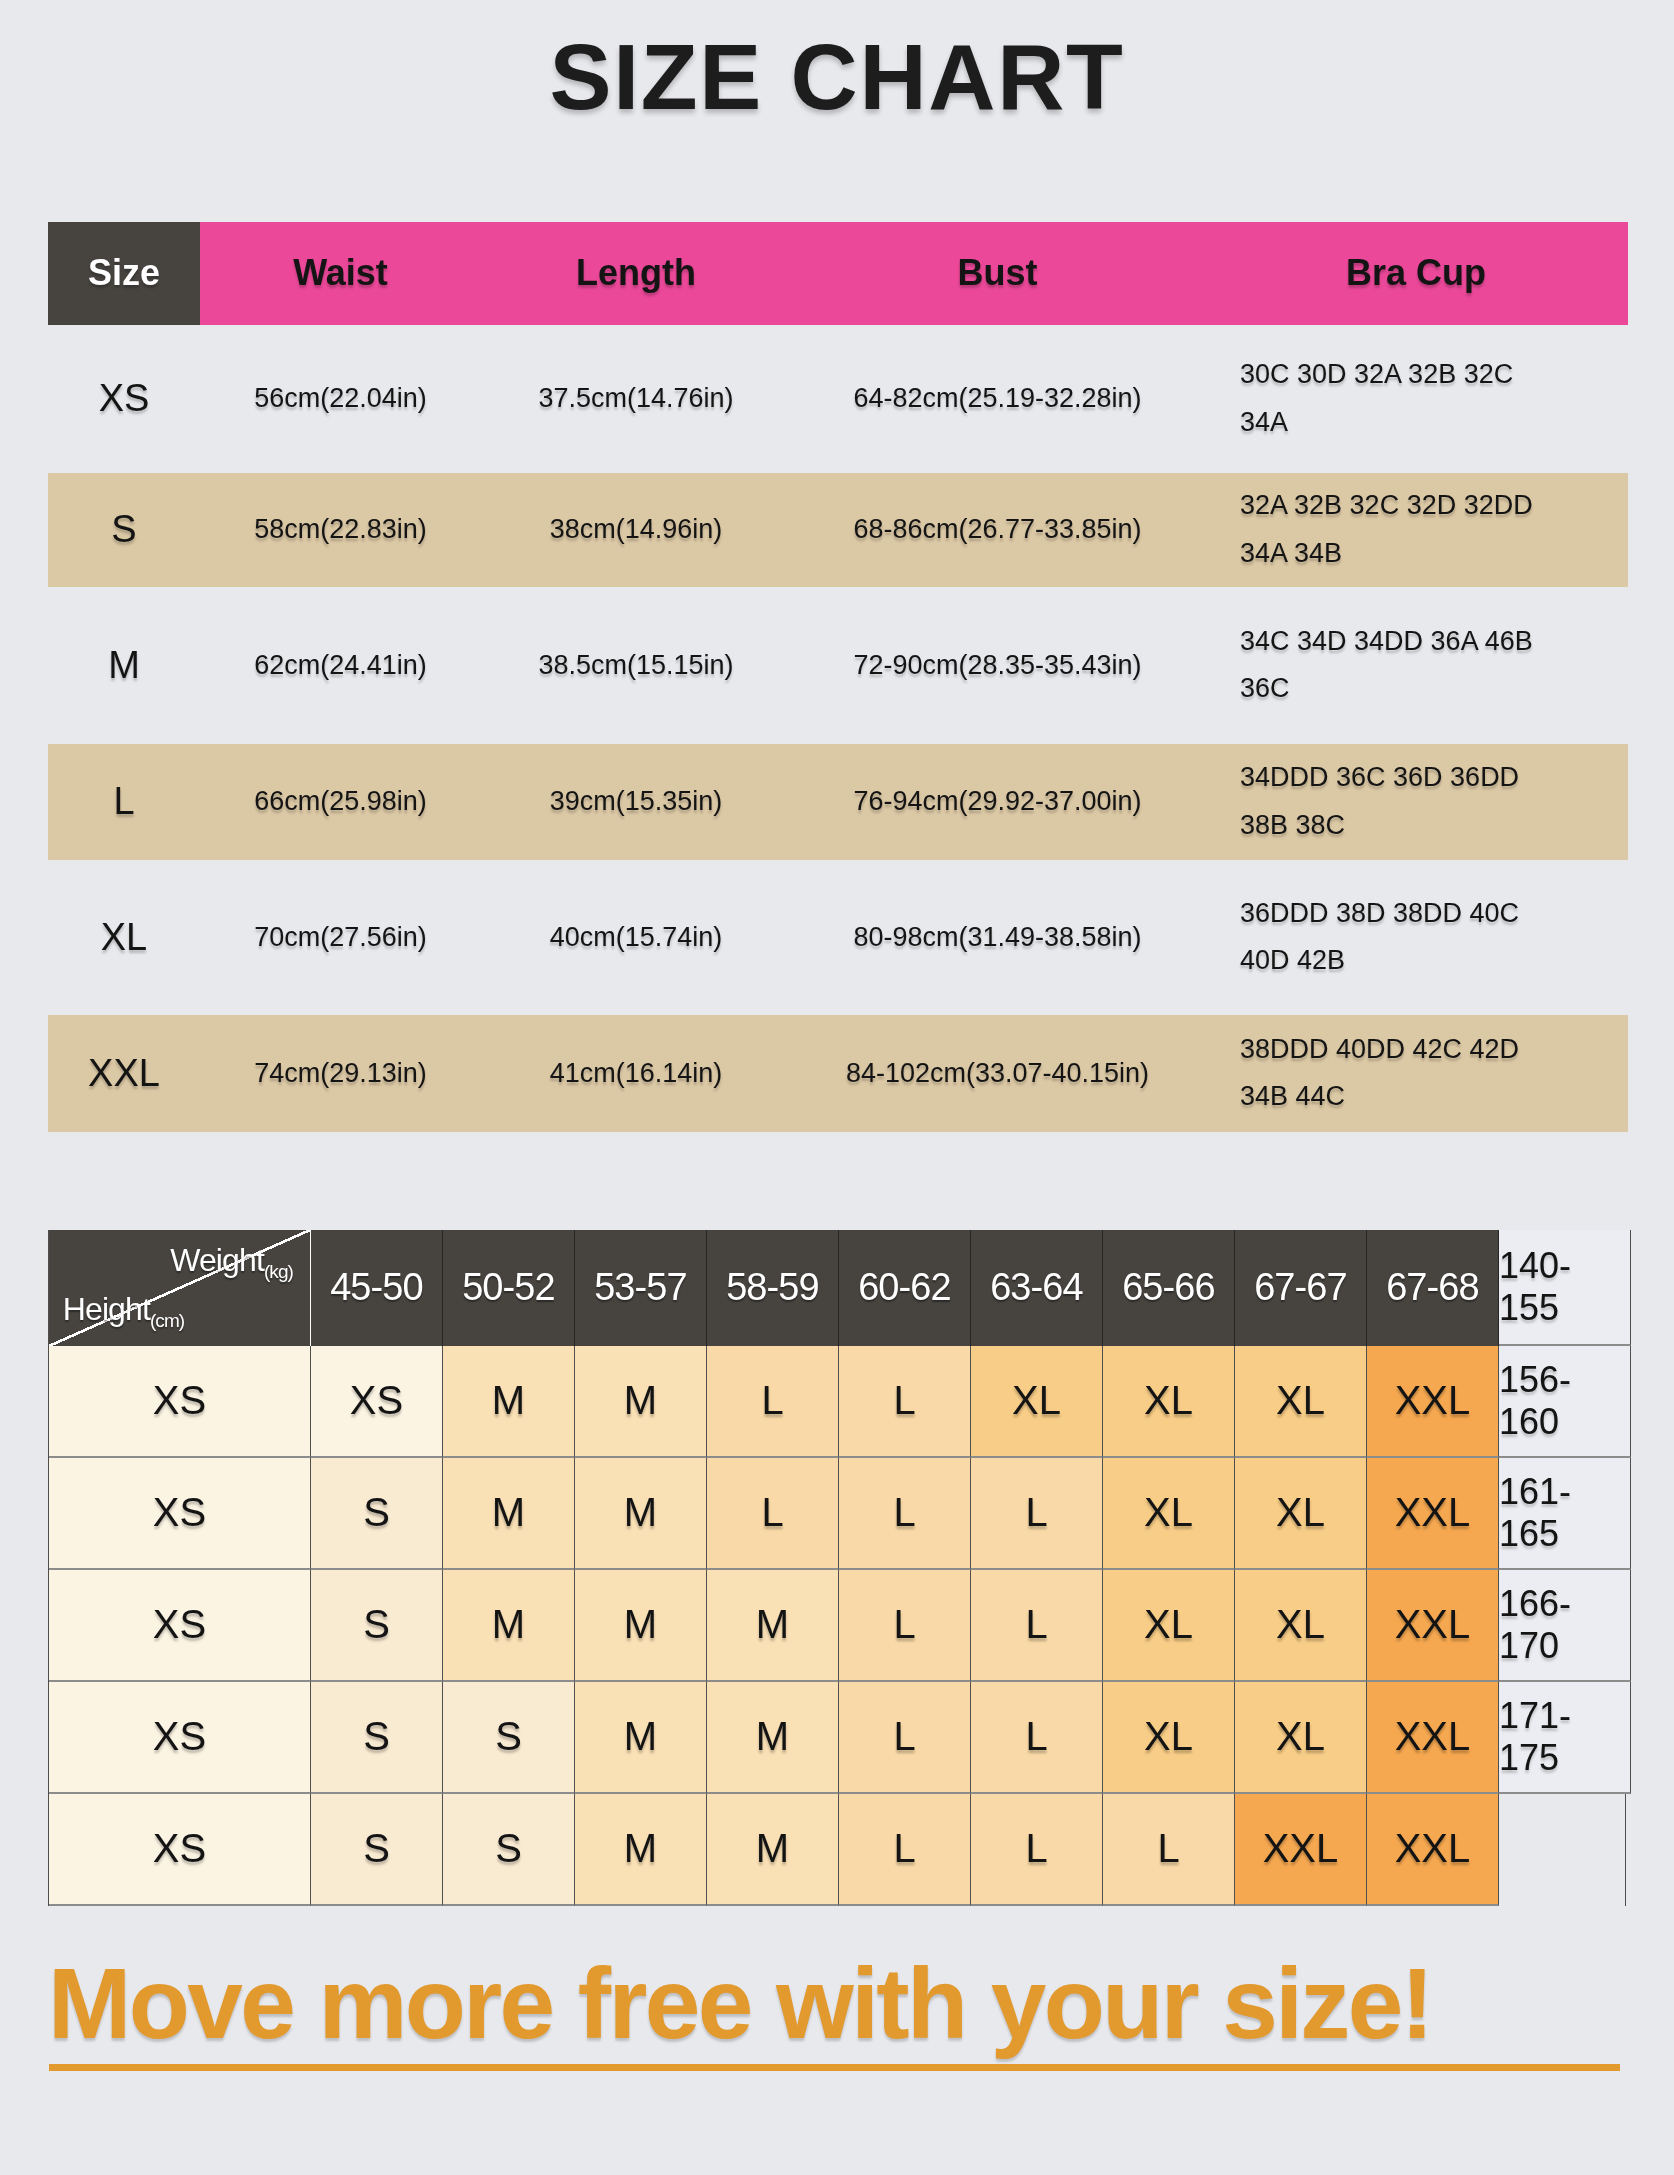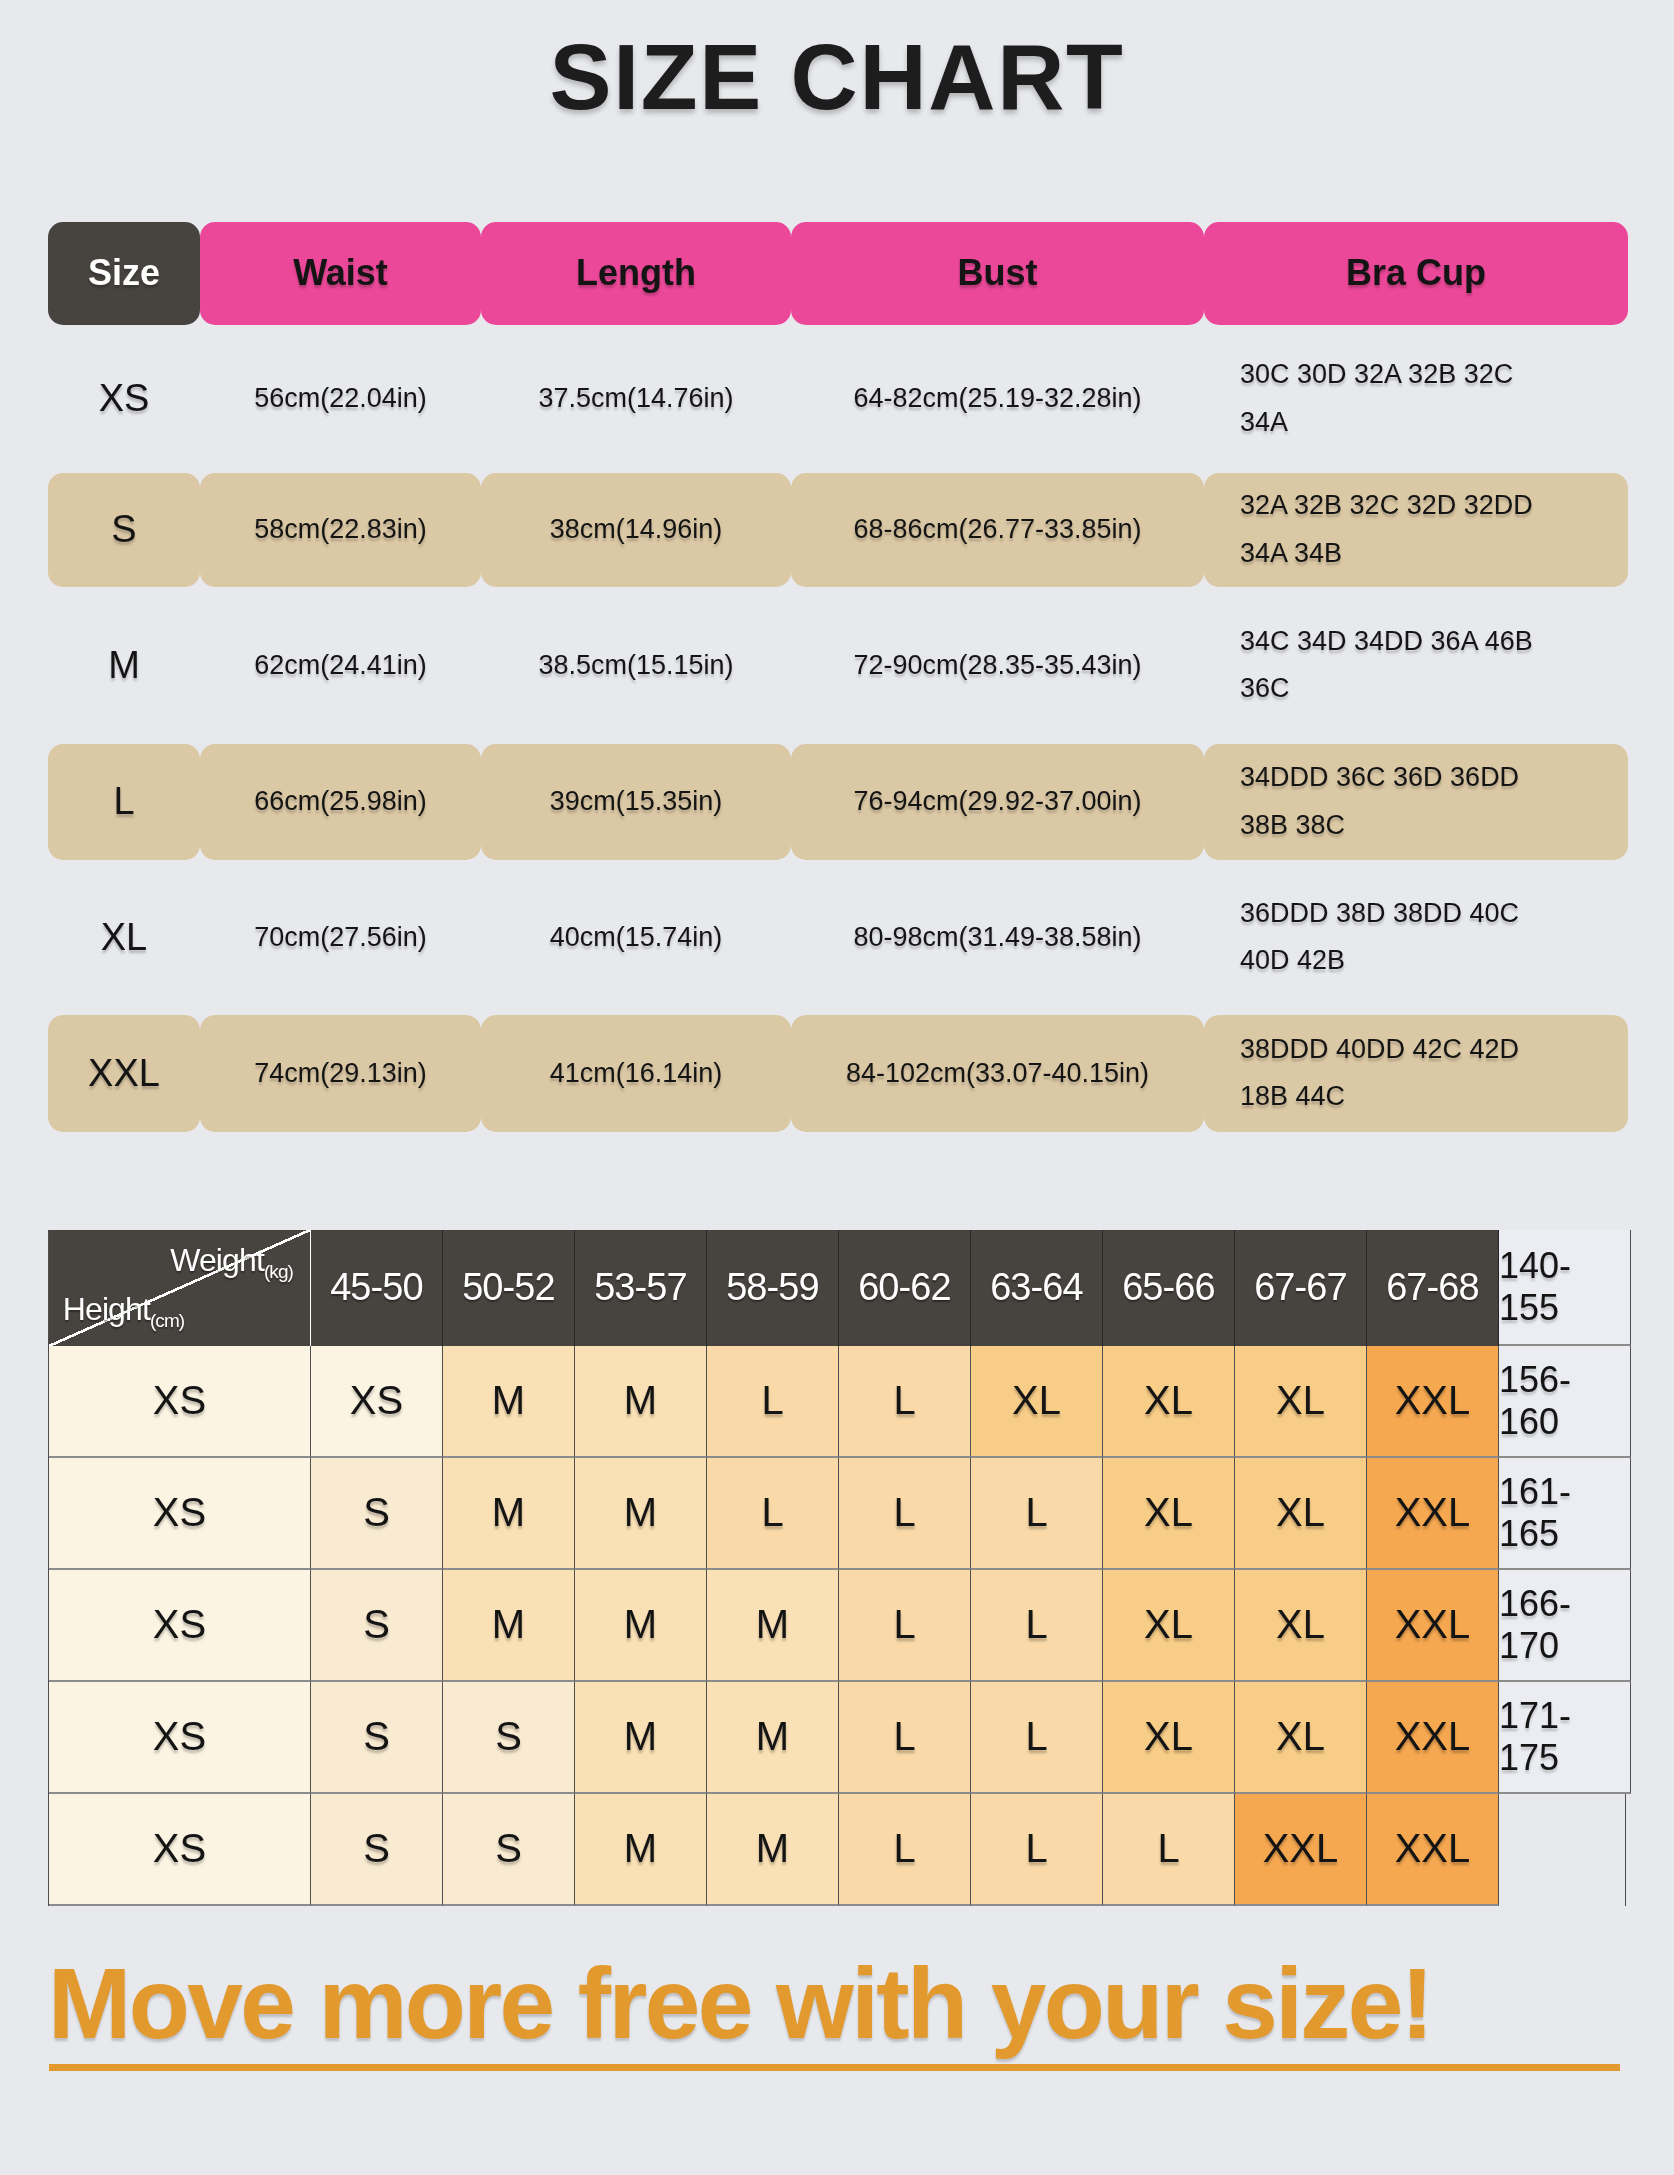--- a/index.html
+++ b/index.html
@@ -29,21 +29,20 @@
     display:grid;
     grid-template-columns:152px 281px 310px 413px 424px;
     grid-template-rows:103px 148px 114px 157px 116px 155px 117px;
   }
   .t1 .row { display:contents; }
   .t1 .row.tan > div { background:#DBC8A5; }
   .t1 .cell {
     display:flex; align-items:center; justify-content:center;
     font-size:27px;
     text-shadow:0 2.6px 2.6px rgba(0,0,0,0.22);
-    border-radius:15px;
   }
   .t1 .hdr { font-size:36px; font-weight:700; background:#ec4899; }
   .t1 .hdr-size { background:#474440; color:#fff; }
   .t1 .szcell { font-size:38px; }
   .t1 .bra {
     flex-direction:column; align-items:flex-start; justify-content:center;
     padding-left:36px; line-height:1.75; text-align:left;
   }
   
   .t2 {
@@ -178,21 +177,21 @@
     </div>
   </div>
 
   <div class="row tan">
     <div class="cell szcell">XXL</div>
     <div class="cell">74cm(29.13in)</div>
     <div class="cell">41cm(16.14in)</div>
     <div class="cell">84-102cm(33.07-40.15in)</div>
     <div class="cell bra">
       <div>38DDD 40DD 42C 42D</div>
-        <div>18B 44C</div>
+        <div>34B 44C</div>
     </div>
   </div>
 </div>
 
 <div class="t2">
   <div class="mh corner">
     <span class="w-lab"><span>Weight</span><sub>(kg)</sub></span>
     <span class="h-lab"><span>Height</span><sub>(cm)</sub></span>
   </div>
   <div class="mh">45-50</div>

